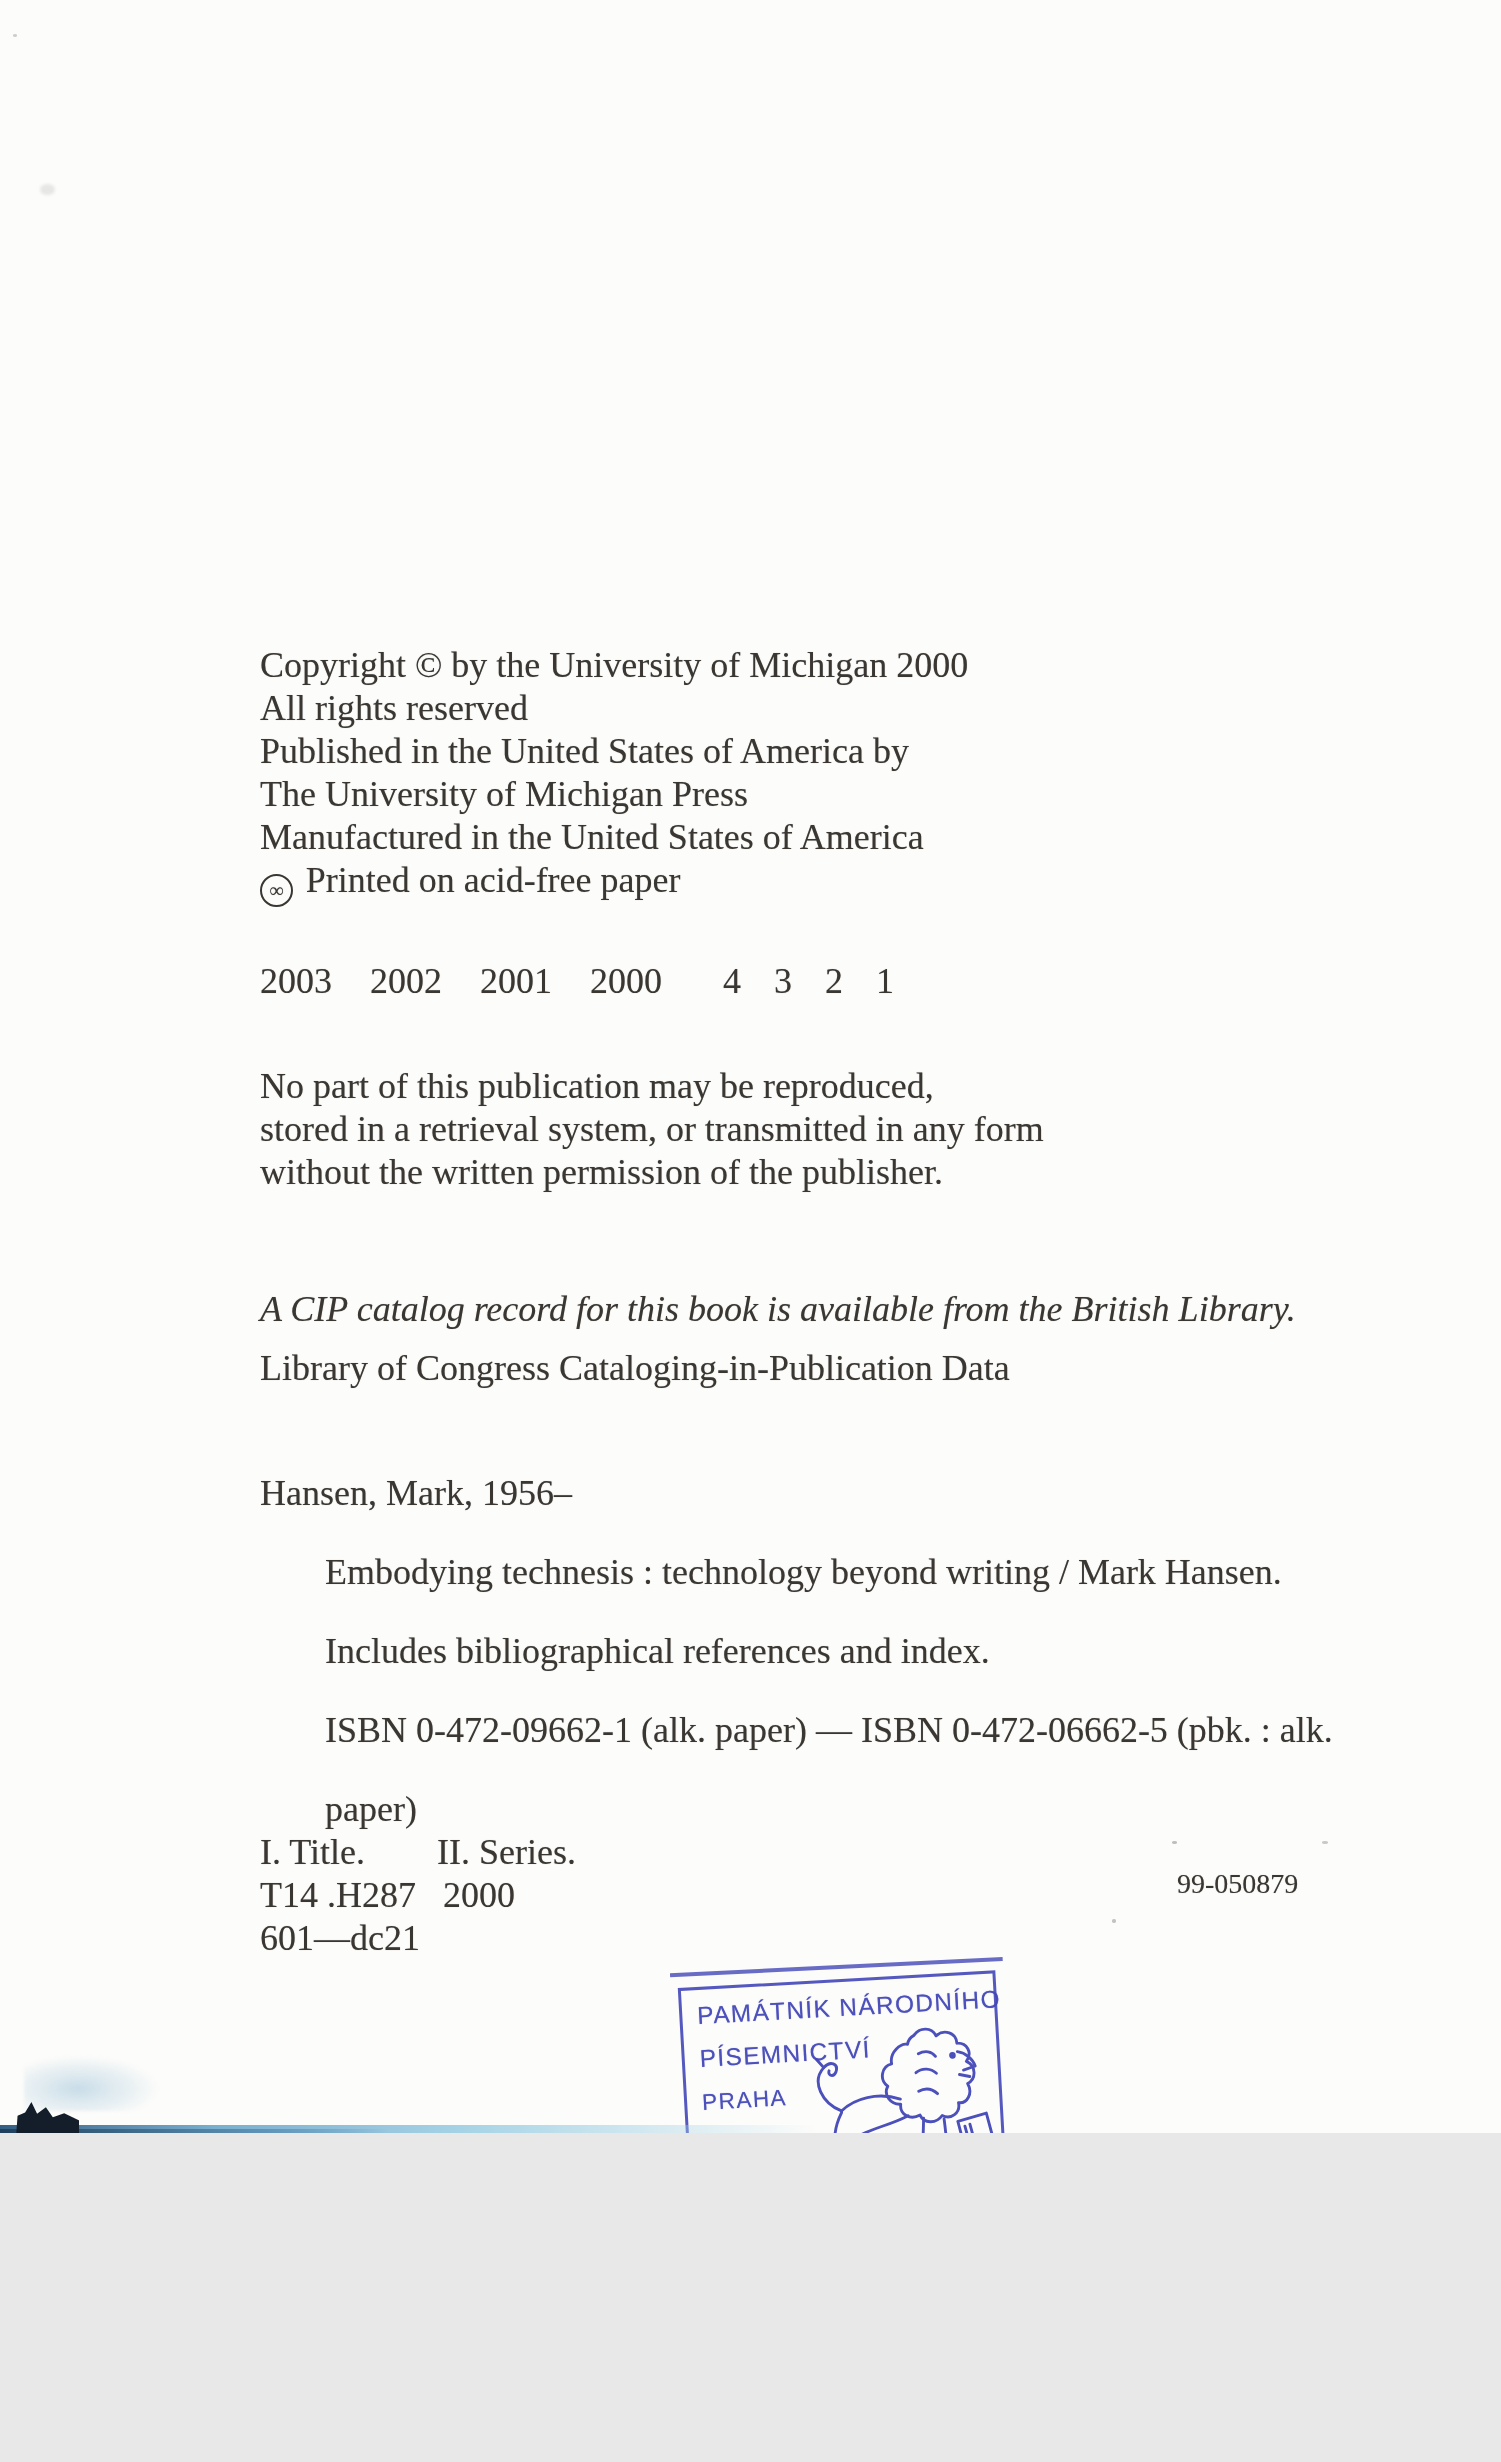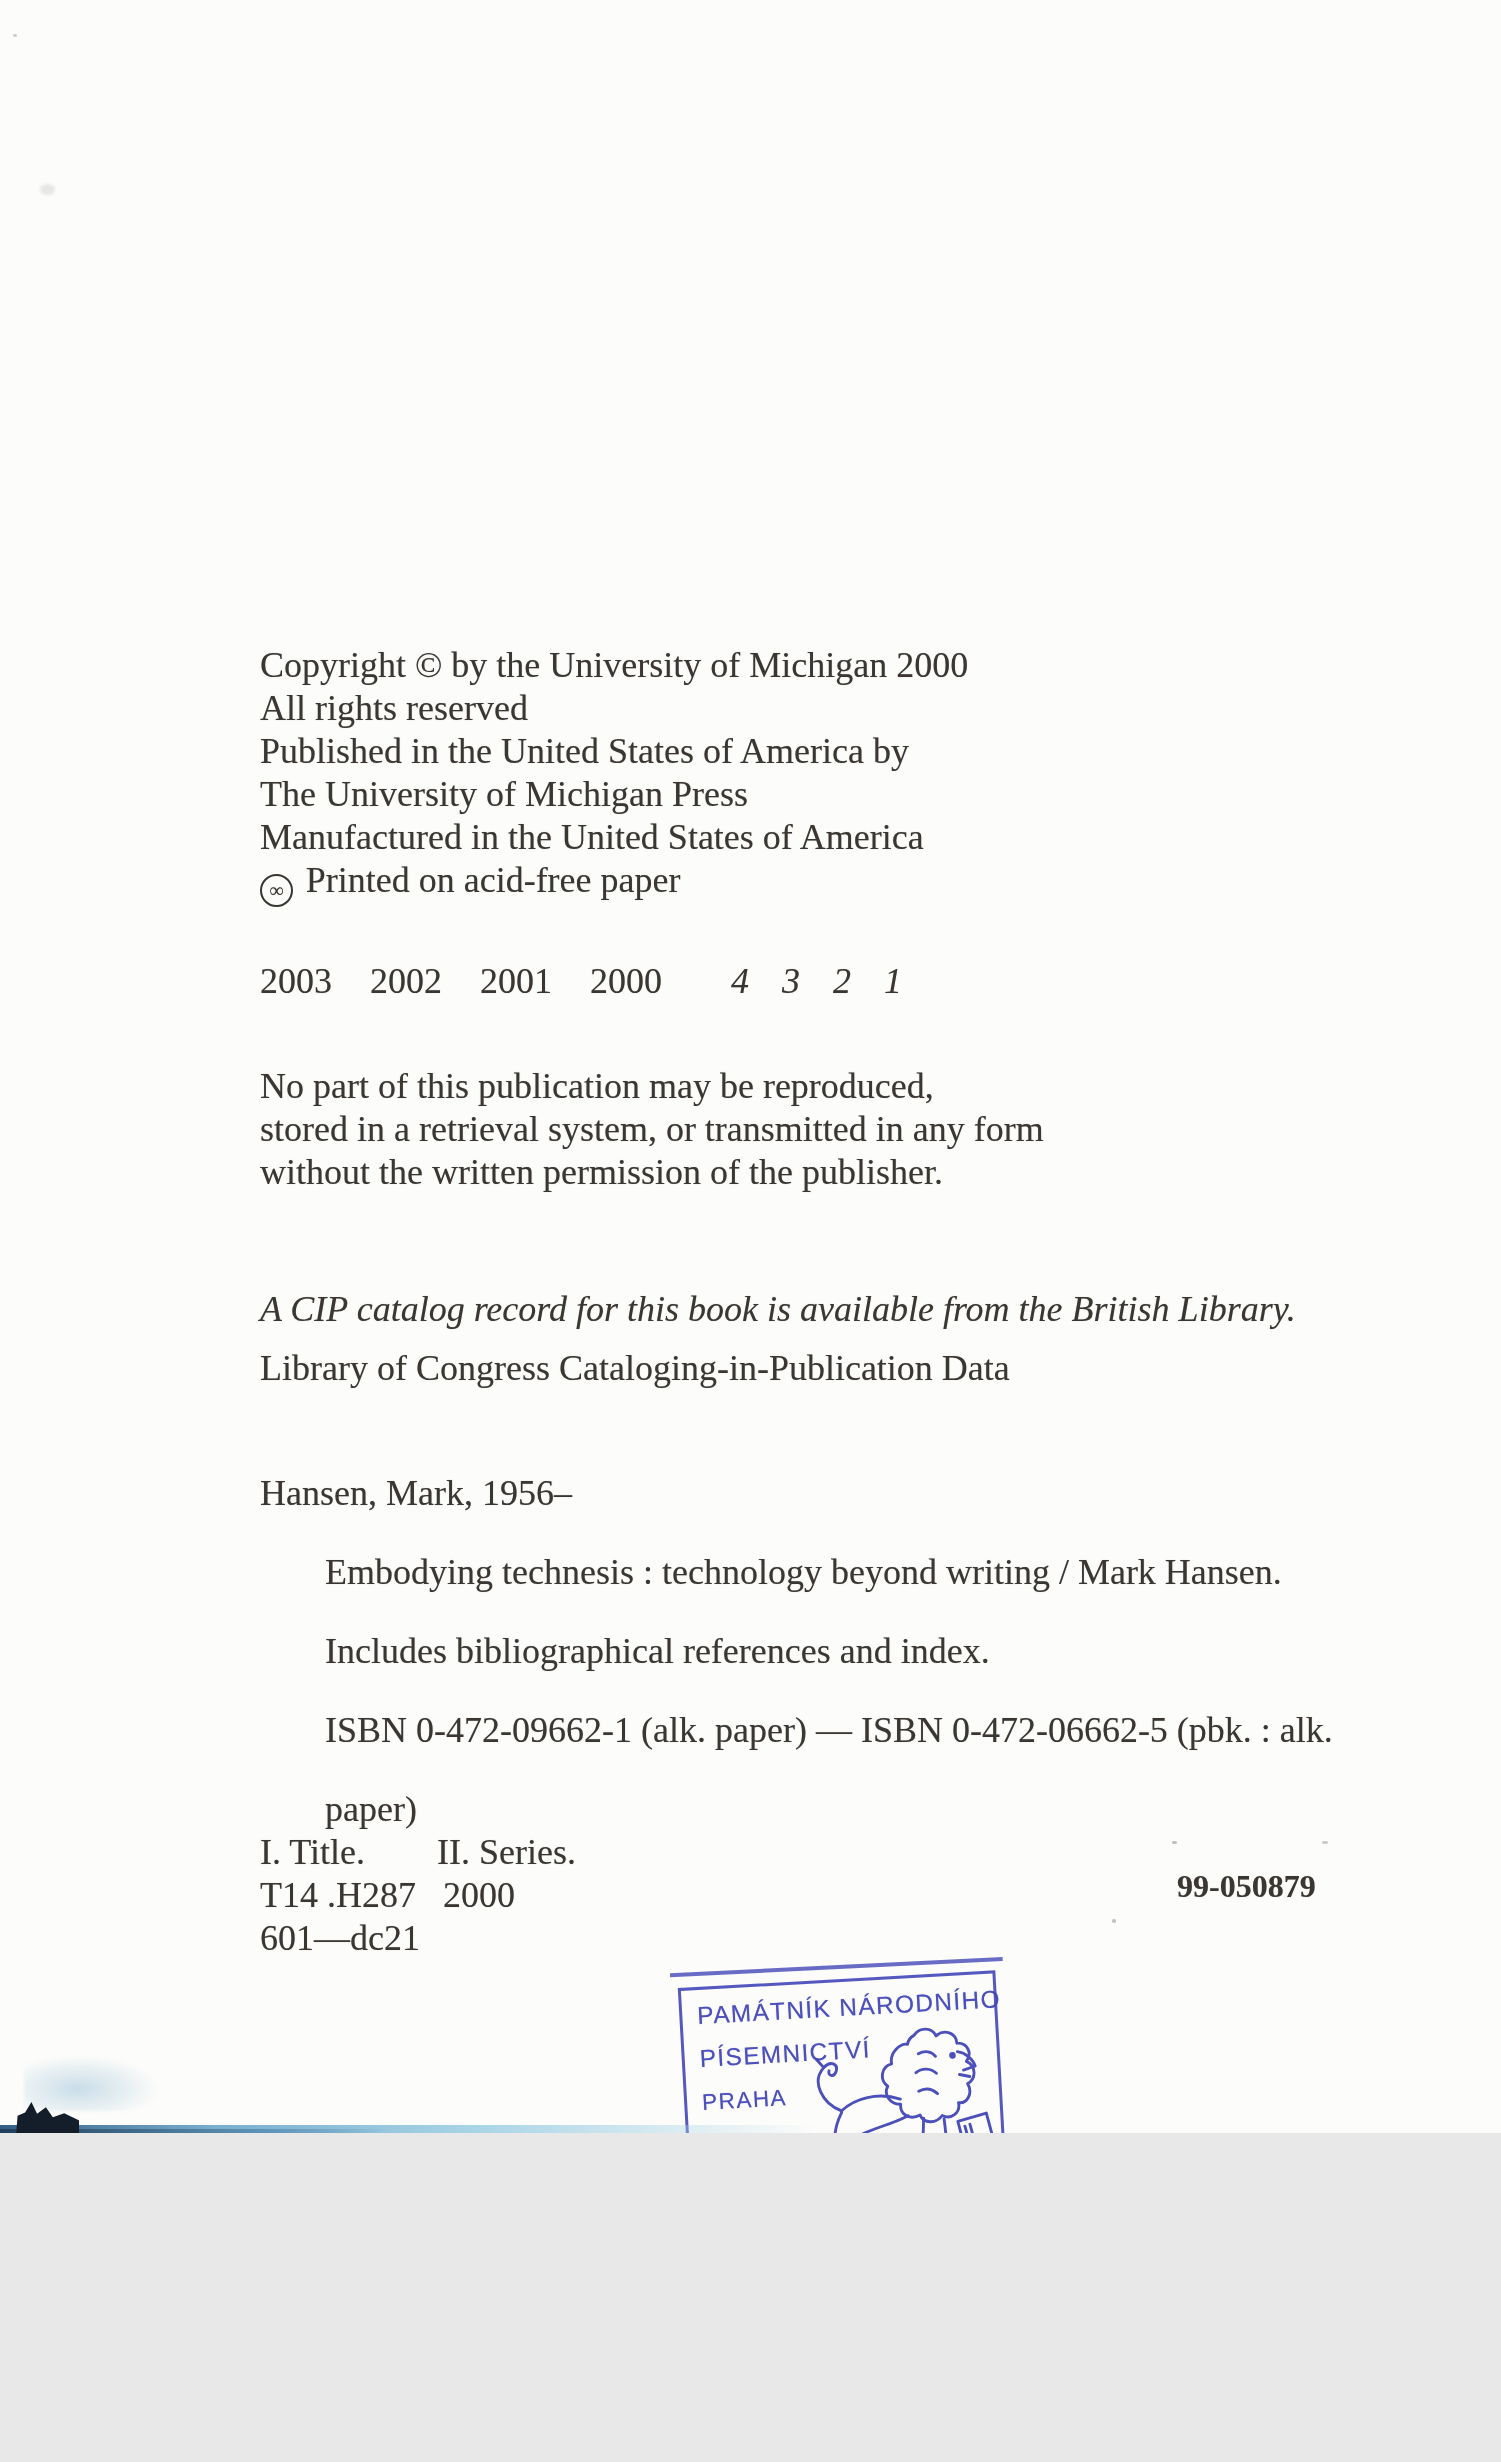--- a/index.html
+++ b/index.html
@@ -17,30 +17,30 @@
     font-size:36px;
     line-height:43px;
     white-space:nowrap;
     text-shadow:0 0 0.9px rgba(60,58,55,.4);
   }
   .ind1{padding-left:65px;margin-top:36px;}
   .ind2{padding-left:109px;}
   .italic{font-style:italic;}
   
   .year{display:inline-block;margin-right:38px;}
-  .printing-group{display:inline-block;margin-left:31px;font-style:italic;}
+  .printing-group{display:inline-block;margin-left:23px;}
   .pnum{display:inline-block;margin-right:33px;}
   
   .inf-circle{
     display:inline-flex;align-items:center;justify-content:center;
     width:29px;height:29px;border:2.3px solid #3a3733;border-radius:50%;
     font-size:20px;line-height:1;margin-right:12.7px;vertical-align:-5.4px;
   }
   
-  .lccn{position:absolute;left:1177px;top:1868px;font-size:32px;white-space:nowrap;text-shadow:0 0 0.9px rgba(60,58,55,.4);font-weight:bold;}
+  .lccn{position:absolute;left:1177px;top:1868px;font-size:28px;white-space:nowrap;text-shadow:0 0 0.9px rgba(60,58,55,.4);}
   
   .stamp{
     position:absolute;left:685px;top:1979px;width:318px;height:268px;
     color:#4347b8;
     transform:rotate(-3.2deg);
     font-family:"Liberation Sans", sans-serif;
   }
   .stamp-border{position:absolute;inset:0;border:3.6px solid currentColor;opacity:.9;}
   .stamp-doublepress{
     position:absolute;left:-7.2px;top:-13.6px;width:333px;height:3.6px;

